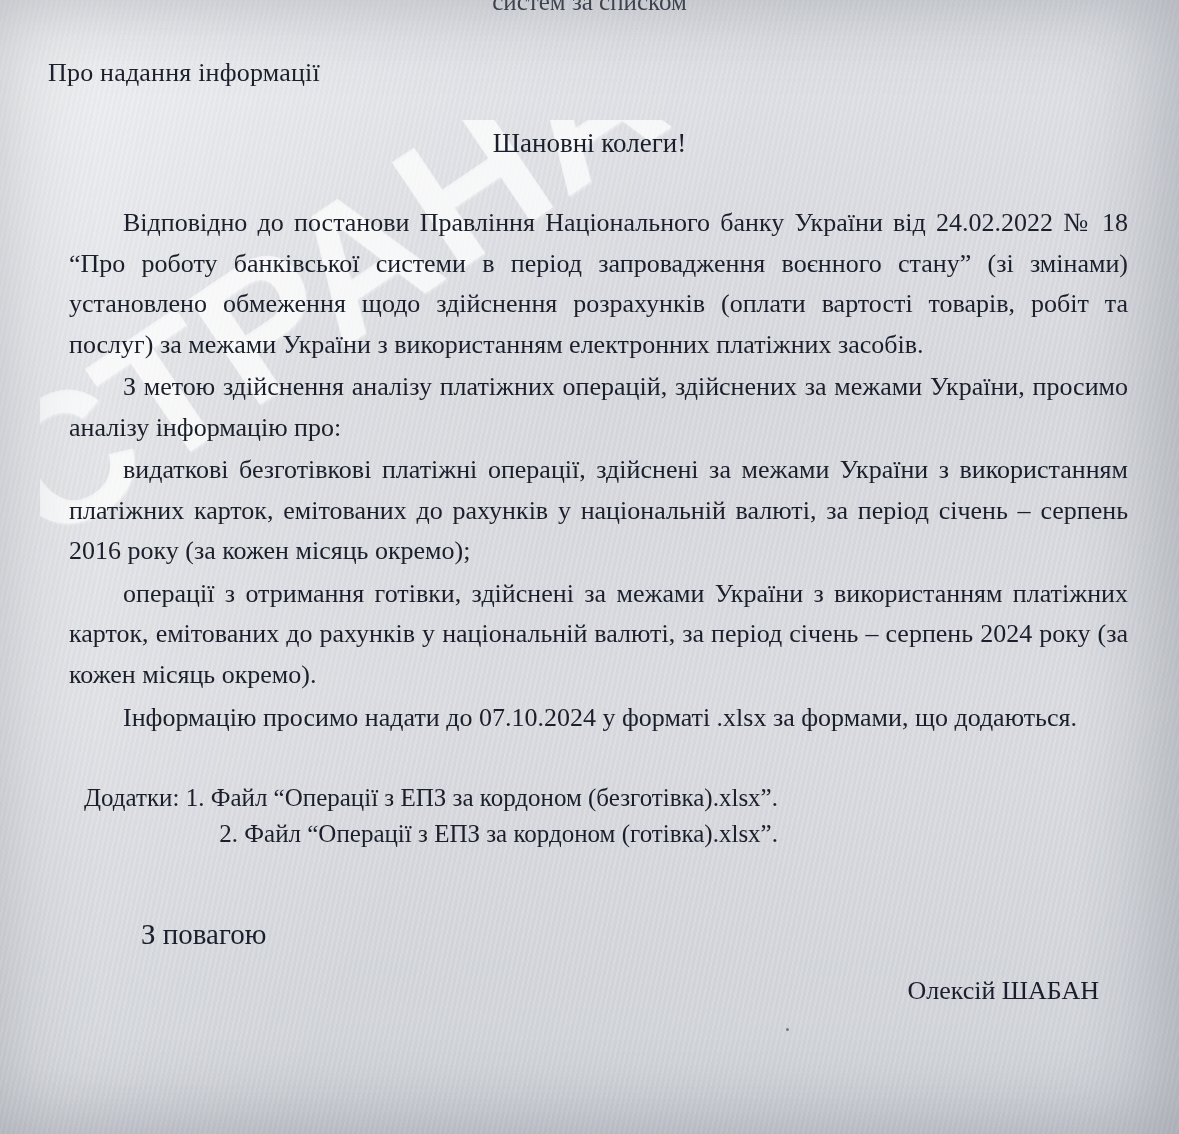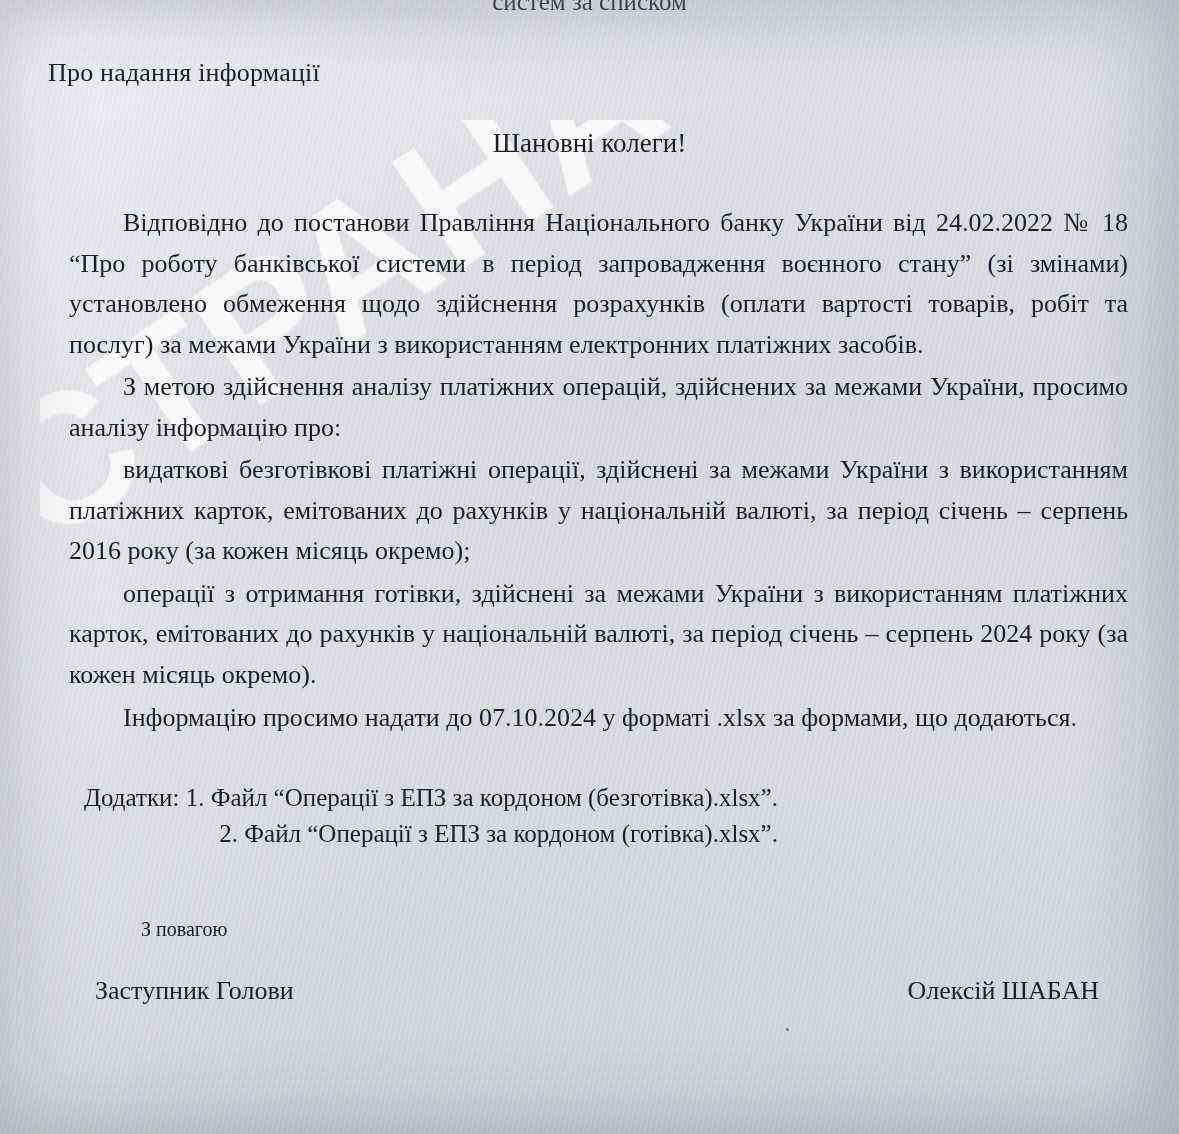--- a/index.html
+++ b/index.html
@@ -124,21 +124,21 @@
     text-align: right;
   }
   .attachments .row.second {
     padding-left: 131px;
   }
 
   .regards {
     position: absolute;
     left: 141px;
     top: 918px;
-    font-size: 20px;
+    font-size: 29px;
   }
 
   .sign-row {
     position: absolute;
     left: 0;
     top: 976px;
     width: 1179px;
     height: 40px;
   }
   .sign-left {
@@ -221,21 +221,20 @@
       <span>1. Файл “Операції з ЕПЗ за кордоном (безготівка).xlsx”.</span>
     </div>
     <div class="row second">
       <span>2. Файл “Операції з ЕПЗ за кордоном (готівка).xlsx”.</span>
     </div>
   </div>
 
   <div class="regards">З повагою</div>
 
   <div class="sign-row">
-    <div class="sign-left">Заступник Голови</div>
     <div class="sign-right">Олексій ШАБАН</div>
   </div>
 
   <div class="dot"></div>
 
 
 </div>
 
 <div class="vignette"></div>
 

